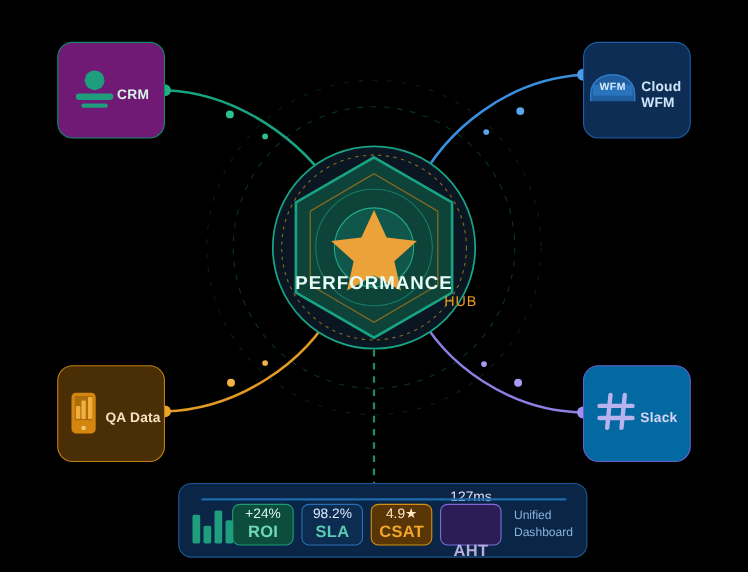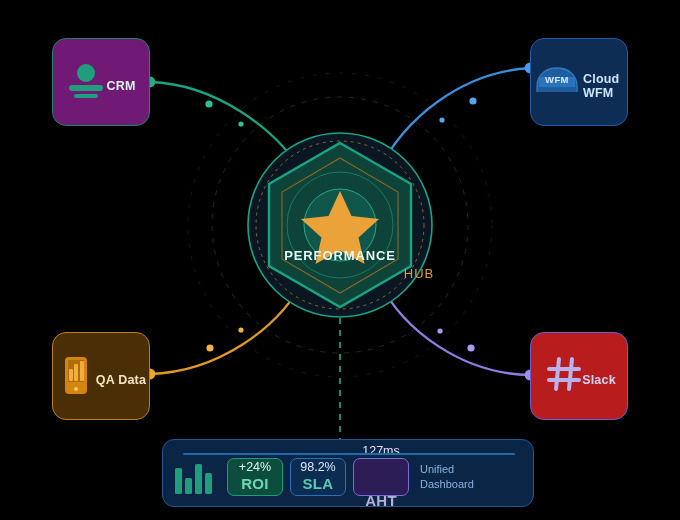--- a/index.html
+++ b/index.html
@@ -61,23 +61,22 @@
   }
   #node-wfm .node-label { color: #cfe4f8; }
   #node-qa {
     left: 52px; top: 332px;
     background: #4a2e06;
     border: 1.6px solid #c07f12;
   }
   #node-qa .node-label { color: #f6e3c4; }
   #node-slack {
     left: 530px; top: 332px;
-    background: #b91c1c;
+    background: #0369a1;
     border: 1.6px solid #6a5fd0;
-    text-align: right;
   }
   #node-slack .node-label { color: #d7d3f4; }
 
   
   .crm-head {
     position: absolute;
     left: 11px; top: 2px;
     width: 18px; height: 18px;
     border-radius: 50%;
     background: #1f9e7d;
@@ -145,21 +144,21 @@
     width: 188px; height: 188px;
   }
   .hub-text {
     position: absolute;
     left: 0;
     width: 188px;
     text-align: center;
   }
   #hub-title {
     top: 117px;
-    font-size: 13px;
+    font-size: 17px;
     font-weight: bold;
     letter-spacing: .9px;
     color: #e6fbf4;
   }
   #hub-sub {
     top: 135px;
     font-size: 13px;
     font-weight: normal;
     letter-spacing: .9px;
     color: #eb9b1c;
@@ -357,20 +356,24 @@
 
     <div class="metrics">
       <div class="metric" style="background:#0d4d3d; border:1.5px solid #1e9b79;">
         <div class="metric-val" style="color:#ddf7ee;">+24%</div>
         <div class="metric-lbl" style="color:#6fd9b4;">ROI</div>
       </div>
       <div class="metric" style="background:#0c2c52; border:1.5px solid #2a6fb8;">
         <div class="metric-val" style="color:#dbeaf9;">98.2%</div>
         <div class="metric-lbl" style="color:#58cbb0;">SLA</div>
       </div>
+      <div class="metric" style="background:#5a3505; border:1.5px solid #d3910f;">
+        <div class="metric-val" style="color:#fbe9c8;">4.9★</div>
+        <div class="metric-lbl" style="color:#f0a72c;">CSAT</div>
+      </div>
       <div class="metric" style="background:#2c1d57; border:1.5px solid #7b6cd8;gap:33px;">
         <div class="metric-val" style="color:#e5defa;">127ms</div>
         <div class="metric-lbl" style="color:#b7addf;">AHT</div>
       </div>
     </div>
 
     <div id="dash-caption">
       <div>Unified</div>
       <div>Dashboard</div>
     </div>

